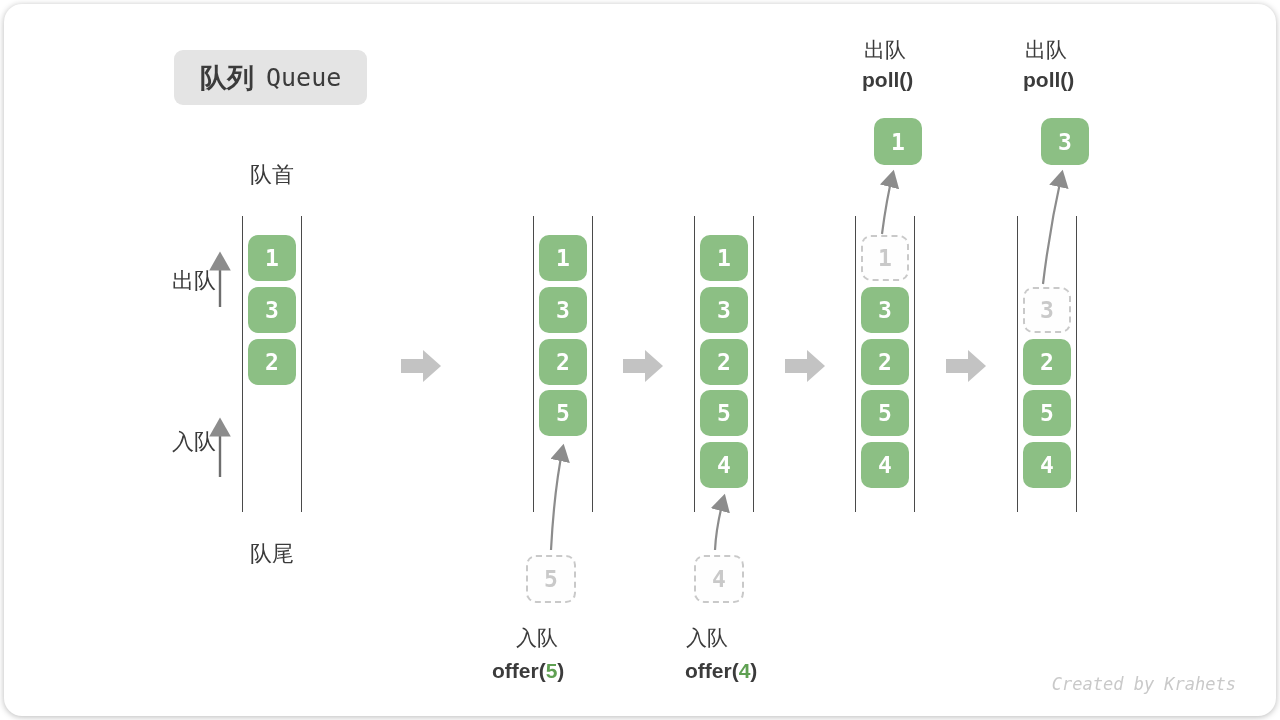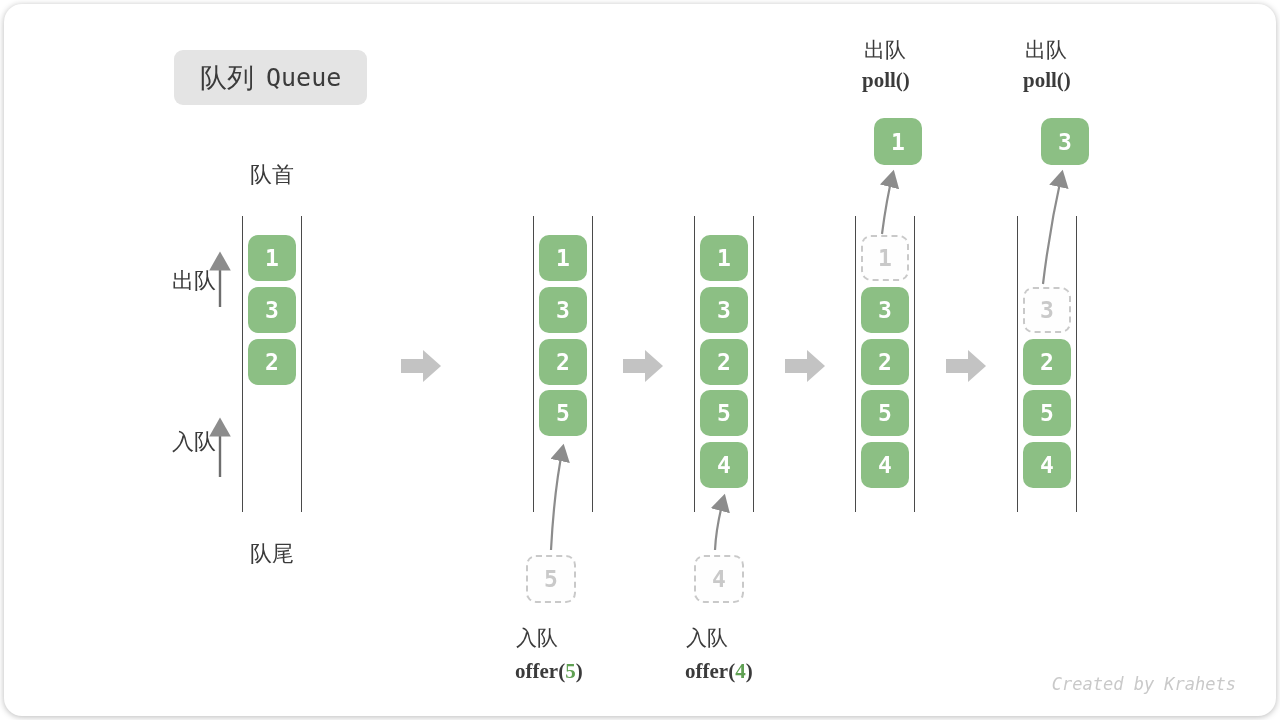--- a/index.html
+++ b/index.html
@@ -9,21 +9,21 @@
     background: #ffffff; border-radius: 18px;
     box-shadow: 0 1px 6px rgba(0,0,0,0.28);
     overflow: hidden;
   }
   
   .title-badge {
     position: absolute; left: 170px; top: 46px; height: 55px;
     background: #e4e4e4; border-radius: 9px;
     display: flex; align-items: center; padding: 0 26px; gap: 12px;
   }
-  .title-zh { font-size: 27px; font-weight: normal; color: #3b3b3b; }
+  .title-zh { font-size: 27px; font-weight: bold; color: #3b3b3b; }
   .title-en { font-size: 25px; color: #3b3b3b; font-family: "DejaVu Sans Mono", monospace; }
 
   
   .queue {
     position: absolute; top: 212px; width: 60px; height: 296px;
     border-left: 1.5px solid #4a4a4a; border-right: 1.5px solid #4a4a4a;
   }
   .block {
     position: absolute; left: 5px; width: 48px; height: 46px;
     border-radius: 10px; display: flex; align-items: center; justify-content: center;
@@ -38,21 +38,21 @@
     display: flex; align-items: center; justify-content: center;
     font-family: "DejaVu Sans Mono", monospace; font-weight: bold; font-size: 23px;
   }
   .free-block.solid { background: #8cbf84; color: #ffffff; }
   .free-block.ghost { border: 2px dashed #c9c9c9; color: #c9c9c9; background: #fefefe; width: 50px; height: 48px; }
 
   
   .lbl { position: absolute; color: #3b3b3b; font-size: 22px; font-weight: normal; }
   .lbl-center { width: 60px; text-align: center; }
   .op-label { position: absolute; color: #3b3b3b; font-size: 21px; }
-  .op-code { position: absolute; color: #3b3b3b; font-size: 21px; font-family: Liberation Serif, serif; font-weight: bold; }
+  .op-code { position: absolute; color: #3b3b3b; font-size: 21px; font-family: Liberation Sans, sans-serif; font-weight: bold; }
   .op-code .arg { color: #5fa052; }
 
   .watermark {
     position: absolute; right: 40px; bottom: 22px;
     font-family: "DejaVu Sans Mono", monospace; font-size: 17px; color: #c9c9c9; font-style: italic;
   }
 
   
   .step-arrow { position: absolute; top: 344px; width: 40px; height: 36px; }
 
@@ -114,21 +114,21 @@
     </svg>
   <svg class="step-arrow" style="left:781px;" viewBox="0 0 40 36">
       <polygon points="0,11 22,11 22,2 40,18 22,34 22,25 0,25" fill="#c3c3c3"></polygon>
     </svg>
   <svg class="step-arrow" style="left:942px;" viewBox="0 0 40 36">
       <polygon points="0,11 22,11 22,2 40,18 22,34 22,25 0,25" fill="#c3c3c3"></polygon>
     </svg>
 
   <div class="free-block ghost" style="left:522px; top:551px;">5</div>
   <div class="op-label" style="left:512px; top:620px;">入队</div>
-  <div class="op-code" style="left:511px; top:655px;"><span>offer(</span><span class="arg">5</span><span>)</span></div>
+  <div class="op-code" style="left:488px; top:655px;"><span>offer(</span><span class="arg">5</span><span>)</span></div>
 
   <div class="free-block ghost" style="left:690px; top:551px;">4</div>
   <div class="op-label" style="left:682px; top:620px;">入队</div>
   <div class="op-code" style="left:681px; top:655px;"><span>offer(</span><span class="arg">4</span><span>)</span></div>
 
   <div class="op-label" style="left:860px; top:32px;">出队</div>
   <div class="op-code" style="left:858px; top:64px;">poll()</div>
   <div class="free-block solid" style="left:870px; top:114px;">1</div>
 
   <div class="op-label" style="left:1021px; top:32px;">出队</div>

